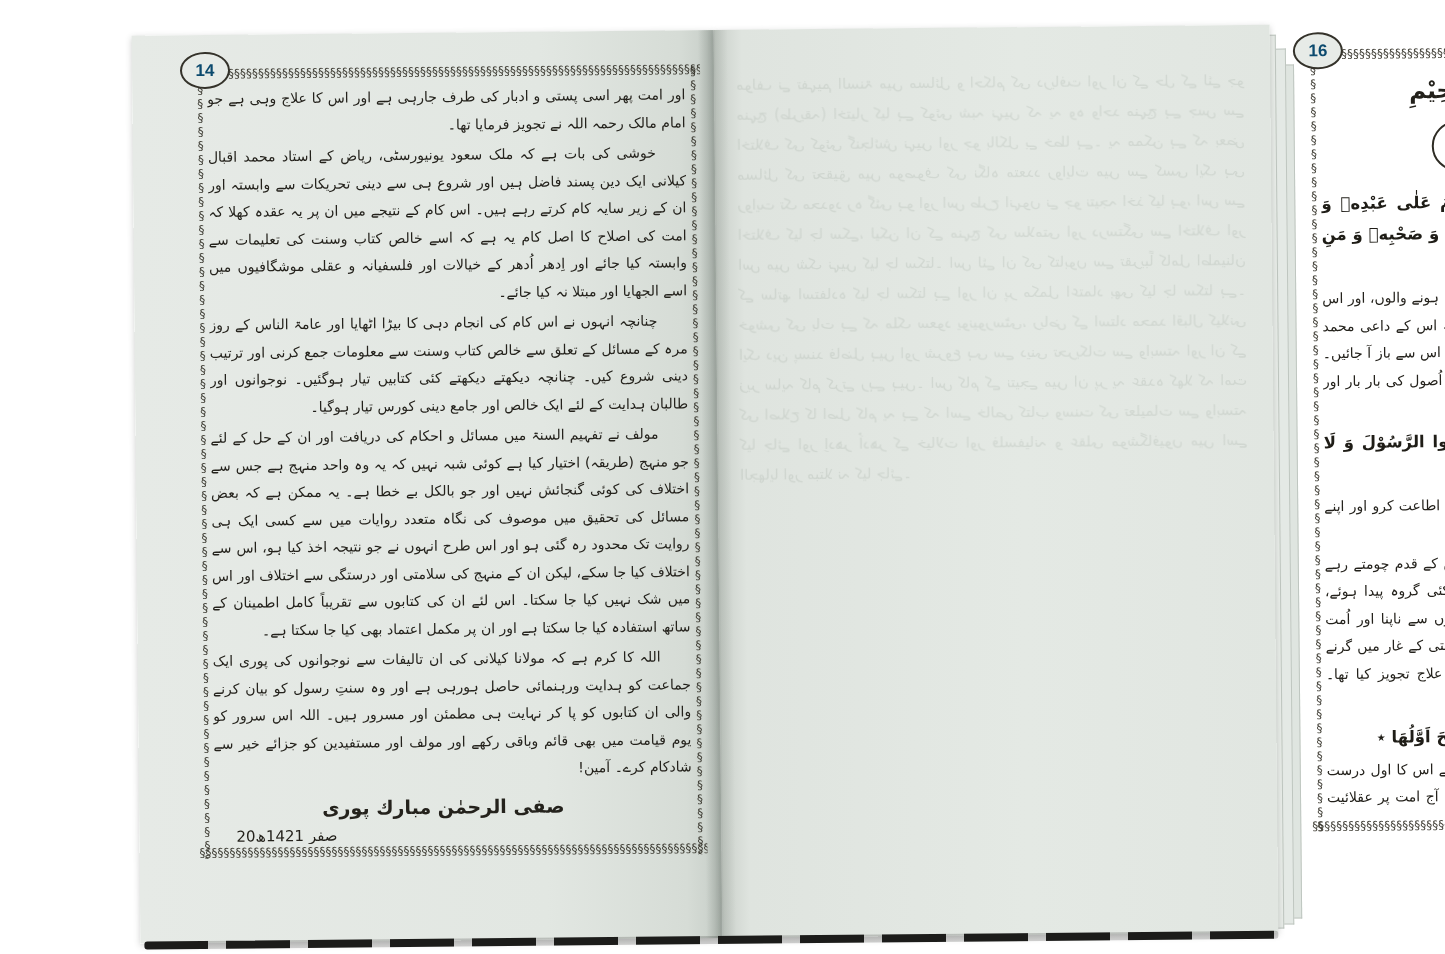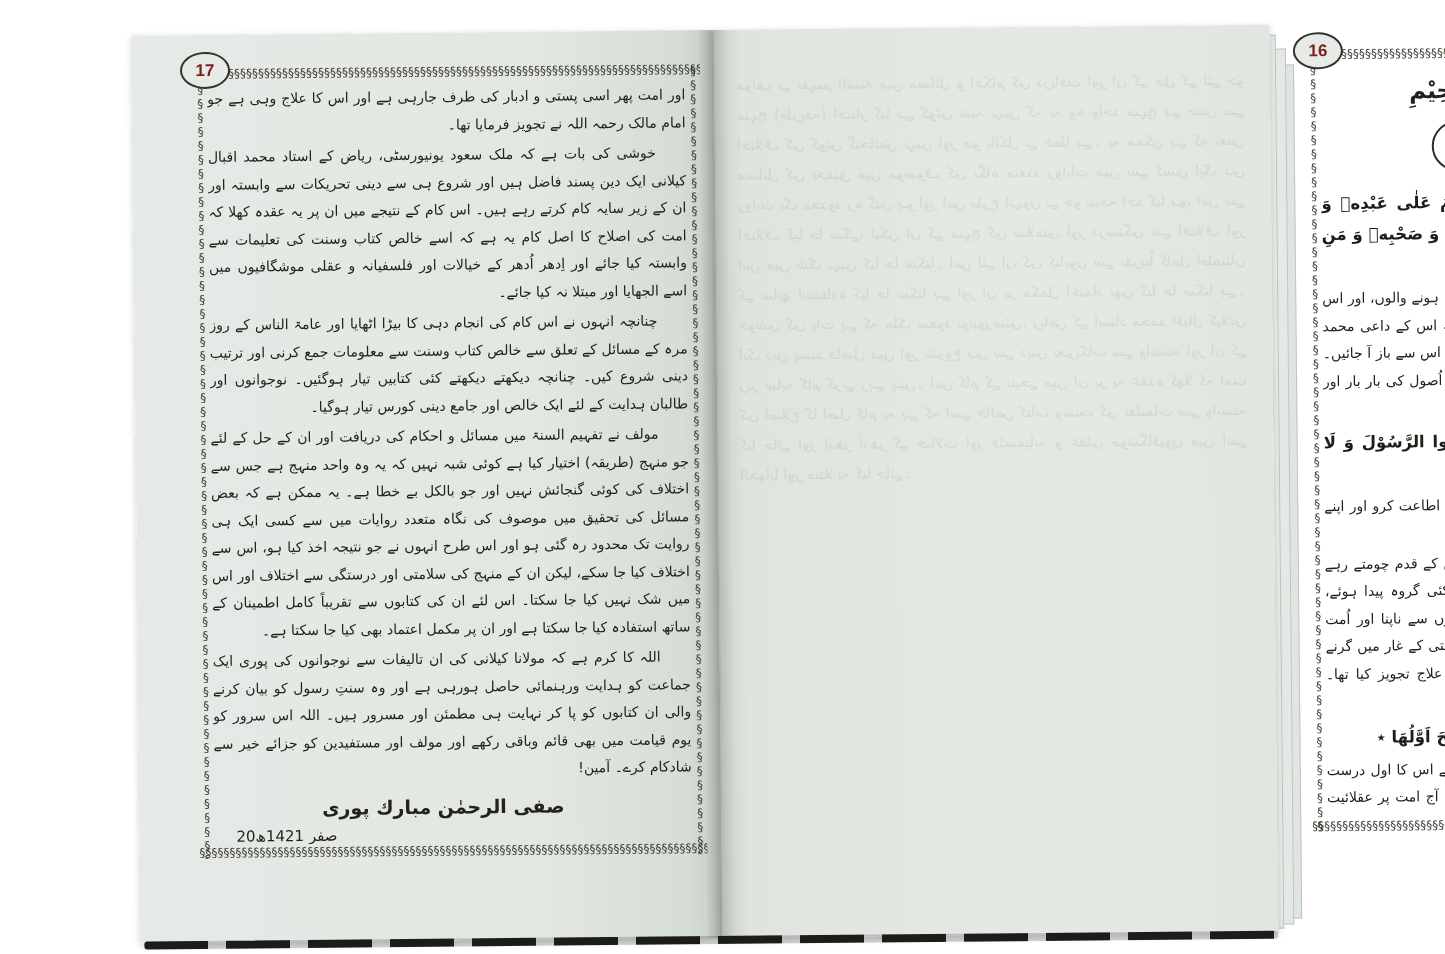--- a/index.html
+++ b/index.html
@@ -35,21 +35,21 @@
   .frame-r{left:591px;top:23px;width:480px;height:787px;}
   .orn{position:absolute;color:#35332a;overflow:hidden;white-space:nowrap;
        font-family:"DejaVu Sans",sans-serif;font-size:12px;line-height:14px;opacity:.92;}
   .orn-top{left:0;right:0;top:0;height:15px;}
   .orn-bottom{left:0;right:0;bottom:0;height:15px;}
   .orn-left{top:2px;bottom:2px;left:0;width:15px;writing-mode:vertical-rl;text-orientation:upright;}
   .orn-right{top:2px;bottom:2px;right:0;width:15px;writing-mode:vertical-rl;text-orientation:upright;}
 
   .pagenum{position:absolute;top:-15px;left:-12px;width:50px;height:37px;border-radius:50%;
      border:2px solid #34322a;background:#e7ebe7;display:flex;align-items:center;justify-content:center;
-     font-family:"Liberation Sans",sans-serif;font-weight:700;font-size:17px;color:#7f1d1d;z-index:7;}
+     font-family:"Liberation Sans",sans-serif;font-weight:700;font-size:17px;color:#0c4a6e;z-index:7;}
 
   .content{position:absolute;inset:19px 15px 16px 15px;overflow:hidden;direction:rtl;color:#24221c;}
 
   .urdu{margin:0 0 3px 0;direction:rtl;text-align:justify;
      font-family:"DejaVu Sans",sans-serif;font-size:14px;line-height:27.5px;color:#24221c;}
   .indent{text-indent:30px;}
   .arabic{margin:4px 0;direction:rtl;text-align:justify;font-weight:700;
      font-size:16.5px;line-height:31px;color:#1f1d17;}
   .verse{padding-right:6px;}
   .hadith{text-align:center;margin:6px 0 4px 0;}
@@ -77,21 +77,21 @@
     <div class="edge e3"></div>
     <div class="edge e2"></div>
     <div class="edge e1"></div>
 
     <div class="page page-left">
       <div class="frame frame-l">
         <div class="orn orn-top">§§§§§§§§§§§§§§§§§§§§§§§§§§§§§§§§§§§§§§§§§§§§§§§§§§§§§§§§§§§§§§§§§§§§§§§§§§§§§§§§§§§§§§§§§§§§§§§§§§§§§§§§§§§§§§§§§§§§§§§§§§§§§§§§§§§§§§§§§§§§§§§§§§§§§§</div>
         <div class="orn orn-bottom">§§§§§§§§§§§§§§§§§§§§§§§§§§§§§§§§§§§§§§§§§§§§§§§§§§§§§§§§§§§§§§§§§§§§§§§§§§§§§§§§§§§§§§§§§§§§§§§§§§§§§§§§§§§§§§§§§§§§§§§§§§§§§§§§§§§§§§§§§§§§§§§§§§§§§§</div>
         <div class="orn orn-left">§§§§§§§§§§§§§§§§§§§§§§§§§§§§§§§§§§§§§§§§§§§§§§§§§§§§§§§§§§§§§§§§§§§§§§§§§§§§§§§§§§§§§§§§§§§§§§§§§§§§§§§§§§§§§§§§§§§§§§§§§§§§§§§§§§§§§§§§§§§§§§§§§§§§§§</div>
         <div class="orn orn-right">§§§§§§§§§§§§§§§§§§§§§§§§§§§§§§§§§§§§§§§§§§§§§§§§§§§§§§§§§§§§§§§§§§§§§§§§§§§§§§§§§§§§§§§§§§§§§§§§§§§§§§§§§§§§§§§§§§§§§§§§§§§§§§§§§§§§§§§§§§§§§§§§§§§§§§</div>
-        <div class="pagenum">17</div>
+        <div class="pagenum">14</div>
         <div class="content">
           <p class="urdu">اور امت پھر اسی پستی و ادبار کی طرف جارہی ہے اور اس کا علاج وہی ہے جو امام مالک رحمہ اللہ نے تجویز فرمایا تھا۔</p>
           <p class="urdu indent">خوشی کی بات ہے کہ ملک سعود یونیورسٹی، ریاض کے استاد محمد اقبال کیلانی ایک دین پسند فاضل ہیں اور شروع ہی سے دینی تحریکات سے وابستہ اور ان کے زیر سایہ کام کرتے رہے ہیں۔ اس کام کے نتیجے میں ان پر یہ عقدہ کھلا کہ امت کی اصلاح کا اصل کام یہ ہے کہ اسے خالص کتاب وسنت کی تعلیمات سے وابستہ کیا جائے اور اِدھر اُدھر کے خیالات اور فلسفیانہ و عقلی موشگافیوں میں اسے الجھایا اور مبتلا نہ کیا جائے۔</p>
           <p class="urdu indent">چنانچہ انہوں نے اس کام کی انجام دہی کا بیڑا اٹھایا اور عامۃ الناس کے روز مرہ کے مسائل کے تعلق سے خالص کتاب وسنت سے معلومات جمع کرنی اور ترتیب دینی شروع کیں۔ چنانچہ دیکھتے دیکھتے کئی کتابیں تیار ہوگئیں۔ نوجوانوں اور طالبان ہدایت کے لئے ایک خالص اور جامع دینی کورس تیار ہوگیا۔</p>
           <p class="urdu indent">مولف نے تفہیم السنۃ میں مسائل و احکام کی دریافت اور ان کے حل کے لئے جو منہج (طریقہ) اختیار کیا ہے کوئی شبہ نہیں کہ یہ وہ واحد منہج ہے جس سے اختلاف کی کوئی گنجائش نہیں اور جو بالکل بے خطا ہے۔ یہ ممکن ہے کہ بعض مسائل کی تحقیق میں موصوف کی نگاہ متعدد روایات میں سے کسی ایک ہی روایت تک محدود رہ گئی ہو اور اس طرح انہوں نے جو نتیجہ اخذ کیا ہو، اس سے اختلاف کیا جا سکے، لیکن ان کے منہج کی سلامتی اور درستگی سے اختلاف اور اس میں شک نہیں کیا جا سکتا۔ اس لئے ان کی کتابوں سے تقریباً کامل اطمینان کے ساتھ استفادہ کیا جا سکتا ہے اور ان پر مکمل اعتماد بھی کیا جا سکتا ہے۔</p>
           <p class="urdu indent">اللہ کا کرم ہے کہ مولانا کیلانی کی ان تالیفات سے نوجوانوں کی پوری ایک جماعت کو ہدایت ورہنمائی حاصل ہورہی ہے اور وہ سنتِ رسول کو بیان کرنے والی ان کتابوں کو پا کر نہایت ہی مطمئن اور مسرور ہیں۔ اللہ اس سرور کو یوم قیامت میں بھی قائم وباقی رکھے اور مولف اور مستفیدین کو جزائے خیر سے شادکام کرے۔ آمین!</p>
           <div class="sig">صفی الرحمٰن مبارك پوری</div>
           <div class="date">20صفر 1421ھ</div>
         </div>
       </div>

